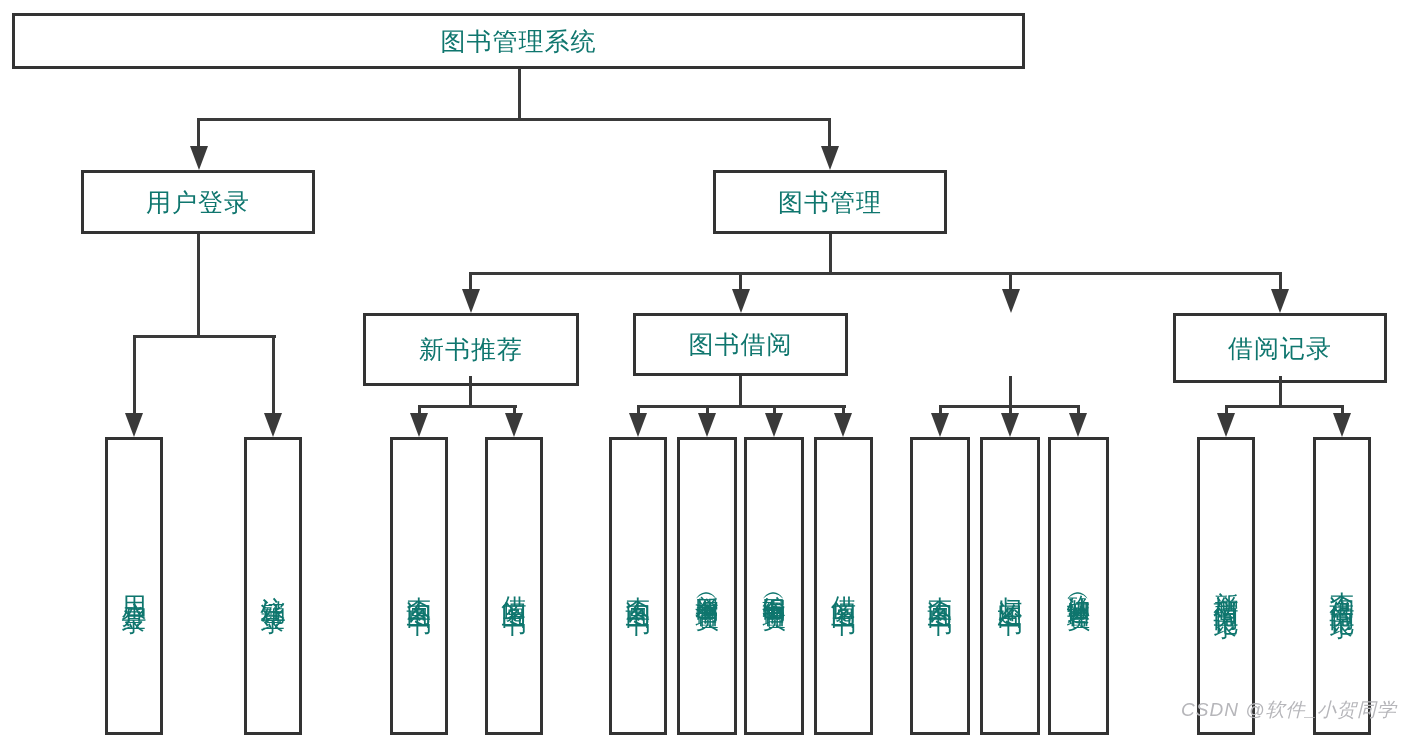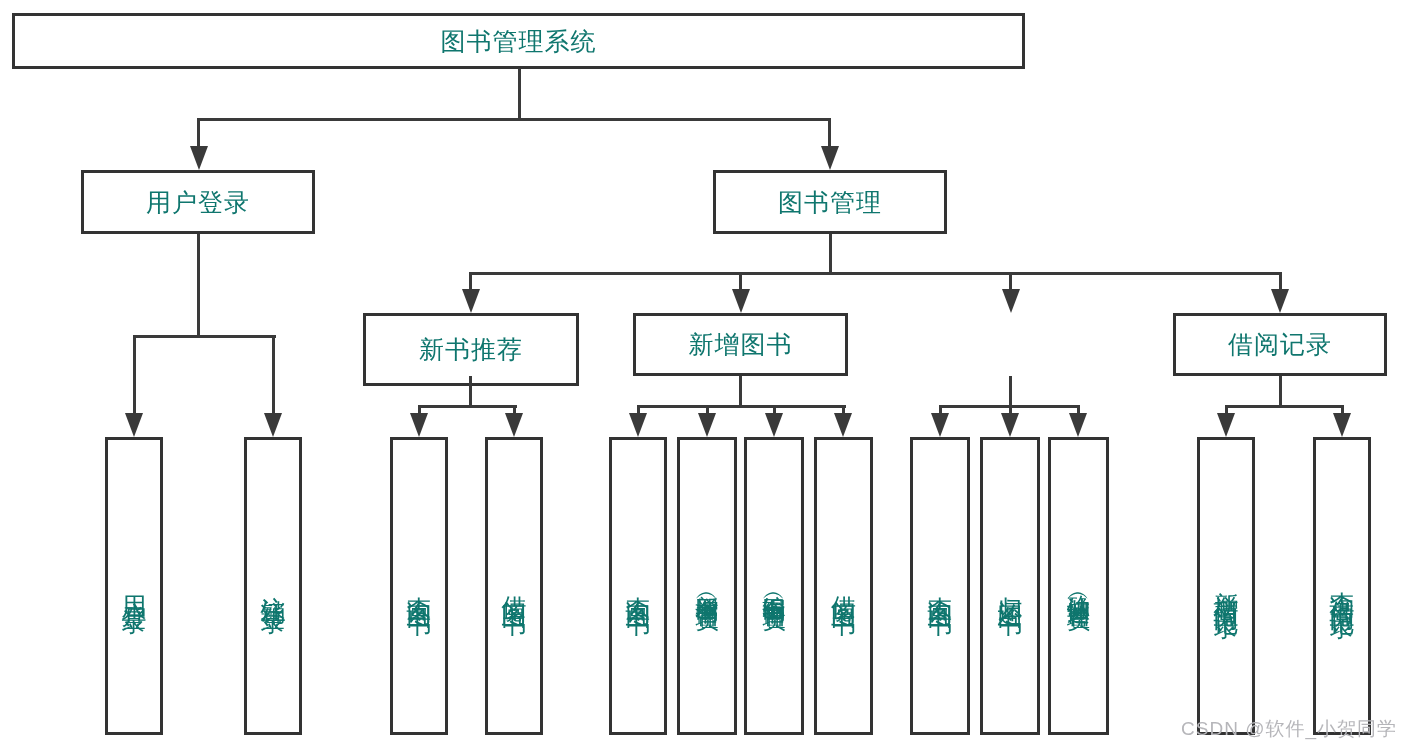--- a/index.html
+++ b/index.html
@@ -39,25 +39,26 @@
     position: absolute;
     width: 0;
     height: 0;
     border-left: 9px solid transparent;
     border-right: 9px solid transparent;
     border-top: 24px solid #3a3a3a;
   }
   .watermark {
     position: absolute;
     right: 8px;
-    bottom: 5px;
+    bottom: 24px;
     font-size: 19px;
     color: #b6b6ba;
     letter-spacing: 1px;
     white-space: nowrap;
+    font-style: italic;
   }
 </style>
 </head>
 <body>
 
 <div class="canvas">
 
   <div class="box hbox" style="left:12px; top:13px; width:1013px; height:56px;">
     <span>图书管理系统</span>
   </div>
@@ -66,23 +67,23 @@
     <span>用户登录</span>
   </div>
   <div class="box hbox" style="left:713px; top:170px; width:234px; height:64px;">
     <span>图书管理</span>
   </div>
 
   <div class="box hbox" style="left:363px; top:313px; width:216px; height:73px;">
     <span>新书推荐</span>
   </div>
   <div class="box hbox" style="left:633px; top:313px; width:215px; height:63px;">
-    <span>新增图书</span>
+    <span>图书借阅</span>
   </div>
-  <div class="box hbox" style="left:1173px; top:313px; width:214px; height:63px;">
+  <div class="box hbox" style="left:1173px; top:313px; width:214px; height:70px;">
     <span>借阅记录</span>
   </div>
 
   <div class="box leaf" style="left:105px; top:437px; width:58px; height:298px;">
     <span class="vtext">用户登录</span>
   </div>
   <div class="box leaf" style="left:244px; top:437px; width:58px; height:298px;">
     <span class="vtext">注销登录</span>
   </div>
 

